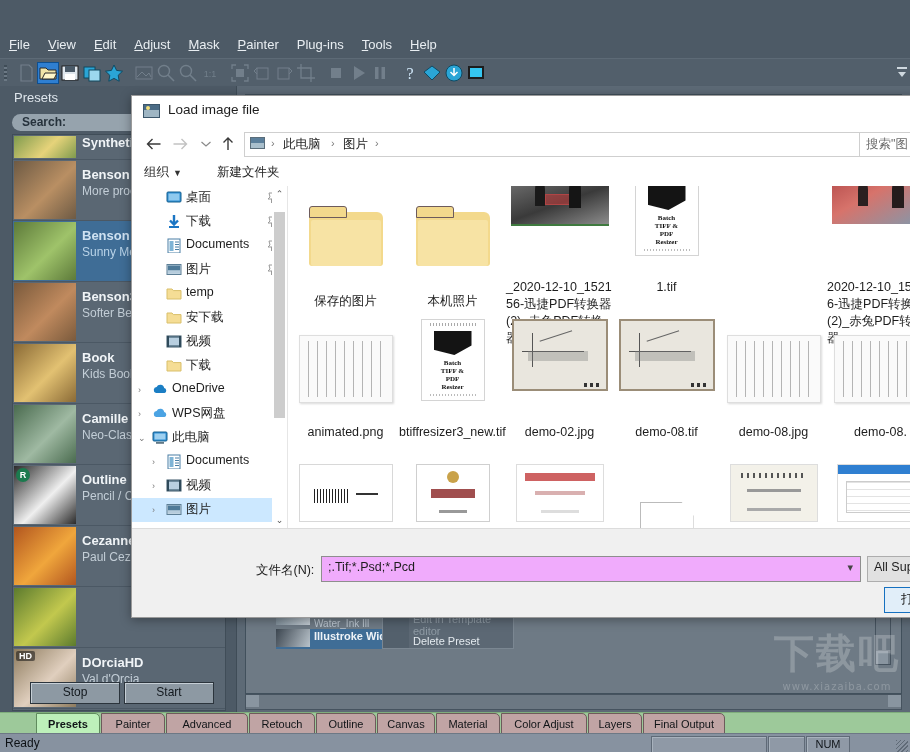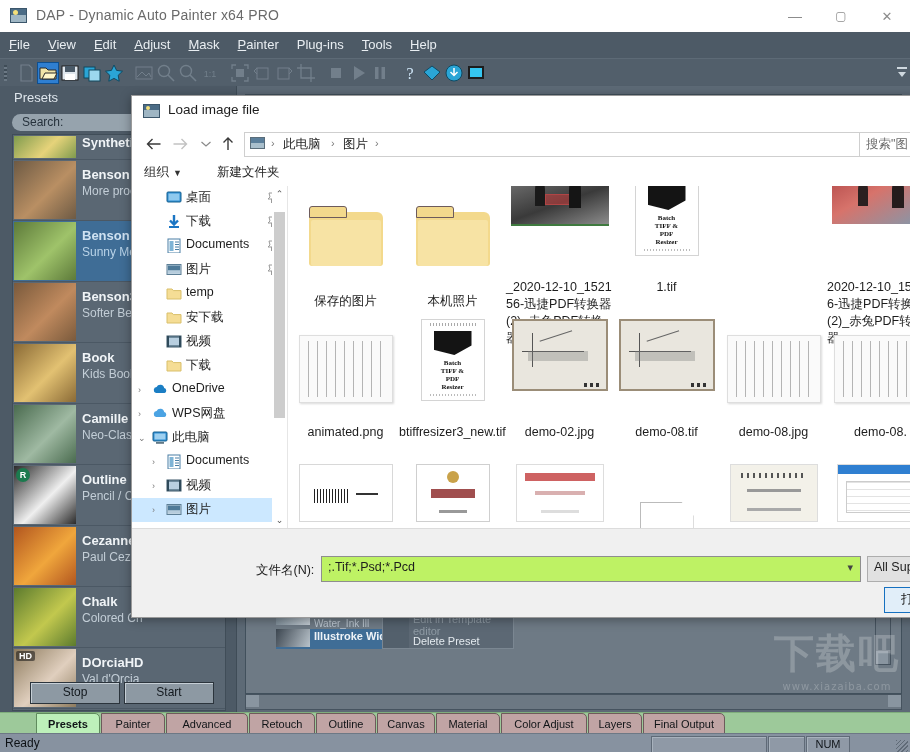--- a/index.html
+++ b/index.html
@@ -61,21 +61,21 @@
     border-right:4px solid transparent;border-top:5px solid #cfd8df;}
 
   
   #presets-panel{position:absolute;left:0;top:86px;width:236px;height:626px;background:#4d5a66;
     border-right:1px solid #3f4c57;}
   #presets-title{position:absolute;left:14px;top:4px;font-size:13px;color:#dfe6ec;}
   #presets-search{
     position:absolute;left:12px;top:28px;width:212px;height:17px;border-radius:9px;
     background:#96a3ad;
   }
-  #presets-search span{position:absolute;left:10px;top:1px;font-size:12px;color:#26323c;}
+  #presets-search span{position:absolute;left:10px;top:1px;font-size:12px;color:#26323c;font-weight:bold;}
   #preset-list{position:absolute;left:12px;top:48px;width:212px;height:575px;
     background:#5a6773;border:1px solid #404d58;overflow:hidden;}
   .prow{position:relative;height:60px;border-bottom:1px solid #4b5864;display:flex;}
   .prow.sel{background:#3f6d96;}
   .pthumb{width:62px;height:58px;margin:1px 6px 0 1px;flex:0 0 auto;position:relative;overflow:hidden;}
   .ptext{padding-top:7px;overflow:hidden;}
   .ptitle{font-size:13px;font-weight:bold;color:#f0f4f7;white-space:nowrap;}
   .psub{font-size:12px;color:#c3ced7;white-space:nowrap;margin-top:2px;}
   .prow.sel .ptitle{color:#cfe2f2;}
   .prow.sel .psub{color:#b9d3e8;}
@@ -204,50 +204,37 @@
     border-radius:2px 6px 3px 3px;}
   .folder .tab{position:absolute;left:0;top:0;width:36px;height:10px;background:#f3d98c;
     border-radius:3px 3px 0 0;}
   .folder .front{position:absolute;left:2px;top:14px;width:70px;height:46px;background:#f7e3a4;
     border-radius:2px;}
 
   
   #dlg-bottom{position:absolute;left:0;top:432px;width:790px;height:89px;background:#f0f0f0;
     border-top:1px solid #dcdcdc;}
   #fn-label{position:absolute;left:124px;top:33px;font-size:12.5px;color:#1d1d1d;}
-  #fn-input{position:absolute;left:189px;top:27px;width:538px;height:24px;background:#bef264;
+  #fn-input{position:absolute;left:189px;top:27px;width:538px;height:24px;background:#f0abfc;
     border:1px solid #8e8e8e;}
   #fn-input .val{position:absolute;left:6px;top:3px;font-size:12.5px;color:#1d1d1d;}
   #fn-input .dd{position:absolute;right:7px;top:4px;font-size:11px;color:#444;}
   #filter-btn{position:absolute;left:735px;top:27px;width:120px;height:24px;background:#e1e1e1;
     border:1px solid #adadad;}
   #filter-btn .val{position:absolute;left:6px;top:3px;font-size:12.5px;color:#1d1d1d;
     white-space:nowrap;}
   #open-btn{position:absolute;left:752px;top:58px;width:96px;height:24px;background:#e1eef9;
     border:1px solid #1570c0;}
   #open-btn .val{position:absolute;left:16px;top:3px;font-size:12.5px;color:#1d1d1d;}
 </style>
 </head>
 <body>
 
 <div id="app-window">
 
-  <div id="titlebar">
-    <div class="t-icon"></div>
-    <div class="t-text">DAP - Dynamic Auto Painter x64 PRO</div>
-    <div class="wbtn" id="btn-min">
-      <span>—</span>
-    </div>
-    <div class="wbtn" id="btn-max">
-      <span>▢</span>
-    </div>
-    <div class="wbtn" id="btn-close">
-      <span>✕</span>
-    </div>
-  </div>
 
   <div id="menubar"><div class="mi"><u>F</u>ile</div><div class="mi"><u>V</u>iew</div><div class="mi"><u>E</u>dit</div><div class="mi"><u>A</u>djust</div><div class="mi"><u>M</u>ask</div><div class="mi"><u>P</u>ainter</div><div class="mi">Plu<u>g</u>-ins</div><div class="mi"><u>T</u>ools</div><div class="mi"><u>H</u>elp</div></div>
 
   <div id="toolbar">
     <div class="tb-grip"></div>
     <div id="tb-more"></div>
   <div class="tbi" style="left: 16px;">
         <svg width="20" height="20" viewBox="0 0 20 20">
           <path d="M5 2 h8 l3 3 v13 H5 Z" fill="none" stroke="#727f8b" stroke-width="1.2"></path>
         </svg>
@@ -420,24 +407,20 @@
         </div>
         <div class="prow">
           <div class="pthumb" style="background: linear-gradient(135deg, rgb(178, 86, 31) 0%, rgb(240, 166, 60) 55%, rgb(178, 86, 31) 100%);"></div>
           <div class="ptext">
             <div class="ptitle">Cezanne</div>
             <div class="psub">Paul Cezan</div>
           </div>
         </div>
         <div class="prow">
           <div class="pthumb" style="background: linear-gradient(135deg, rgb(92, 123, 46) 0%, rgb(194, 200, 78) 55%, rgb(92, 123, 46) 100%);"></div>
-          <div class="ptext">
-            <div class="ptitle">Chalk</div>
-            <div class="psub">Colored Ch</div>
-          </div>
         </div>
         <div class="prow">
           <div class="pthumb" style="background: linear-gradient(135deg, rgb(141, 123, 94) 0%, rgb(224, 207, 190) 55%, rgb(141, 123, 94) 100%);">
             <div class="badge">HD</div>
           </div>
           <div class="ptext">
             <div class="ptitle">DOrciaHD</div>
             <div class="psub">Val d'Orcia</div>
           </div>
         </div>

